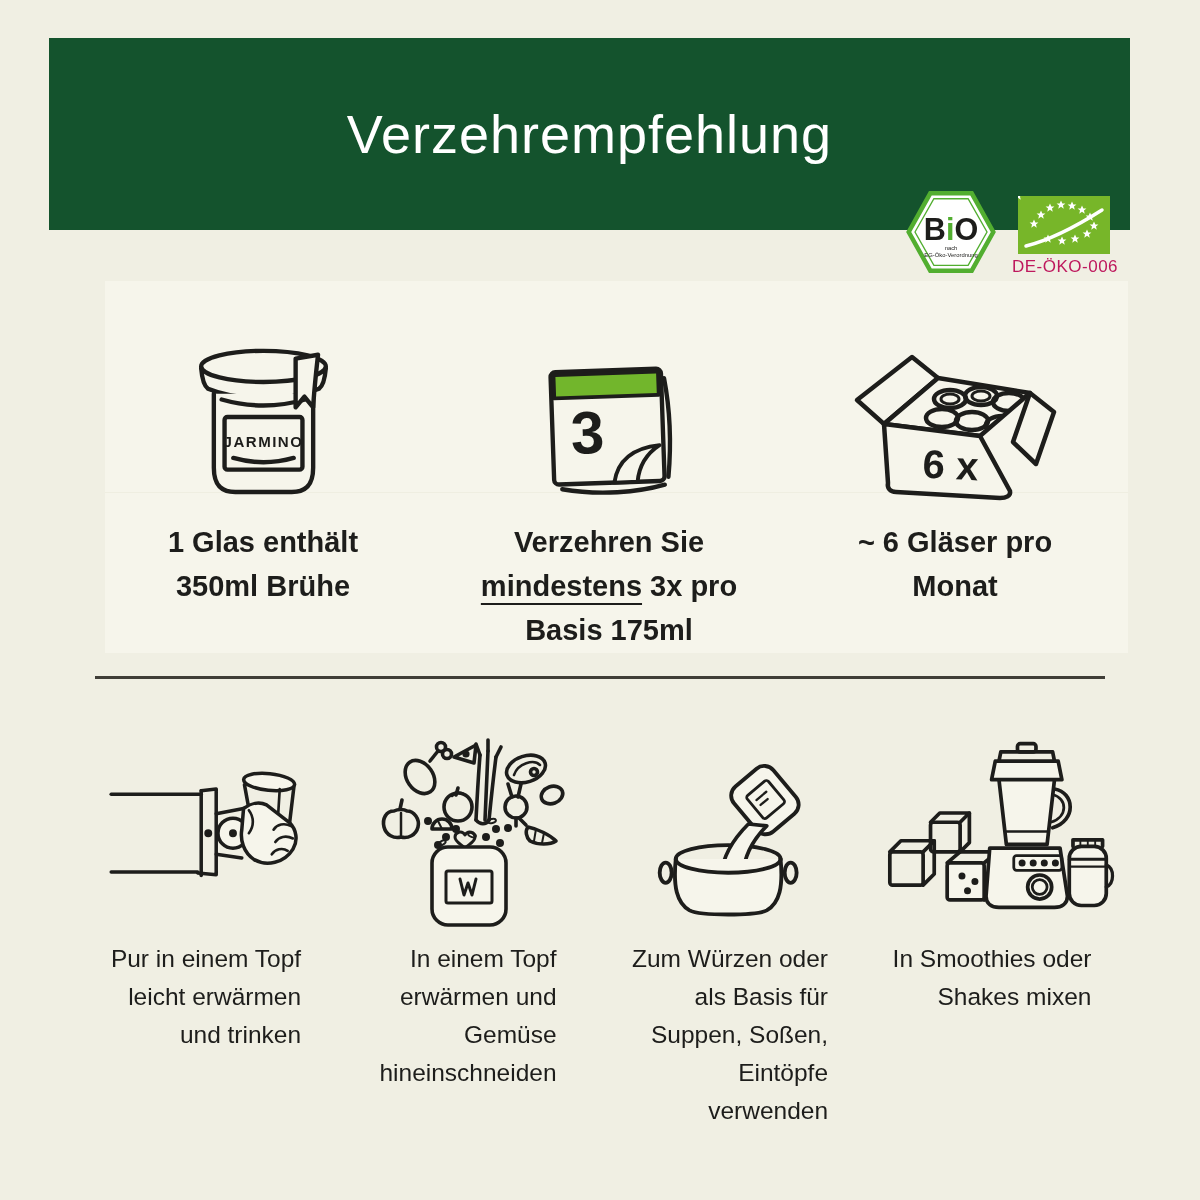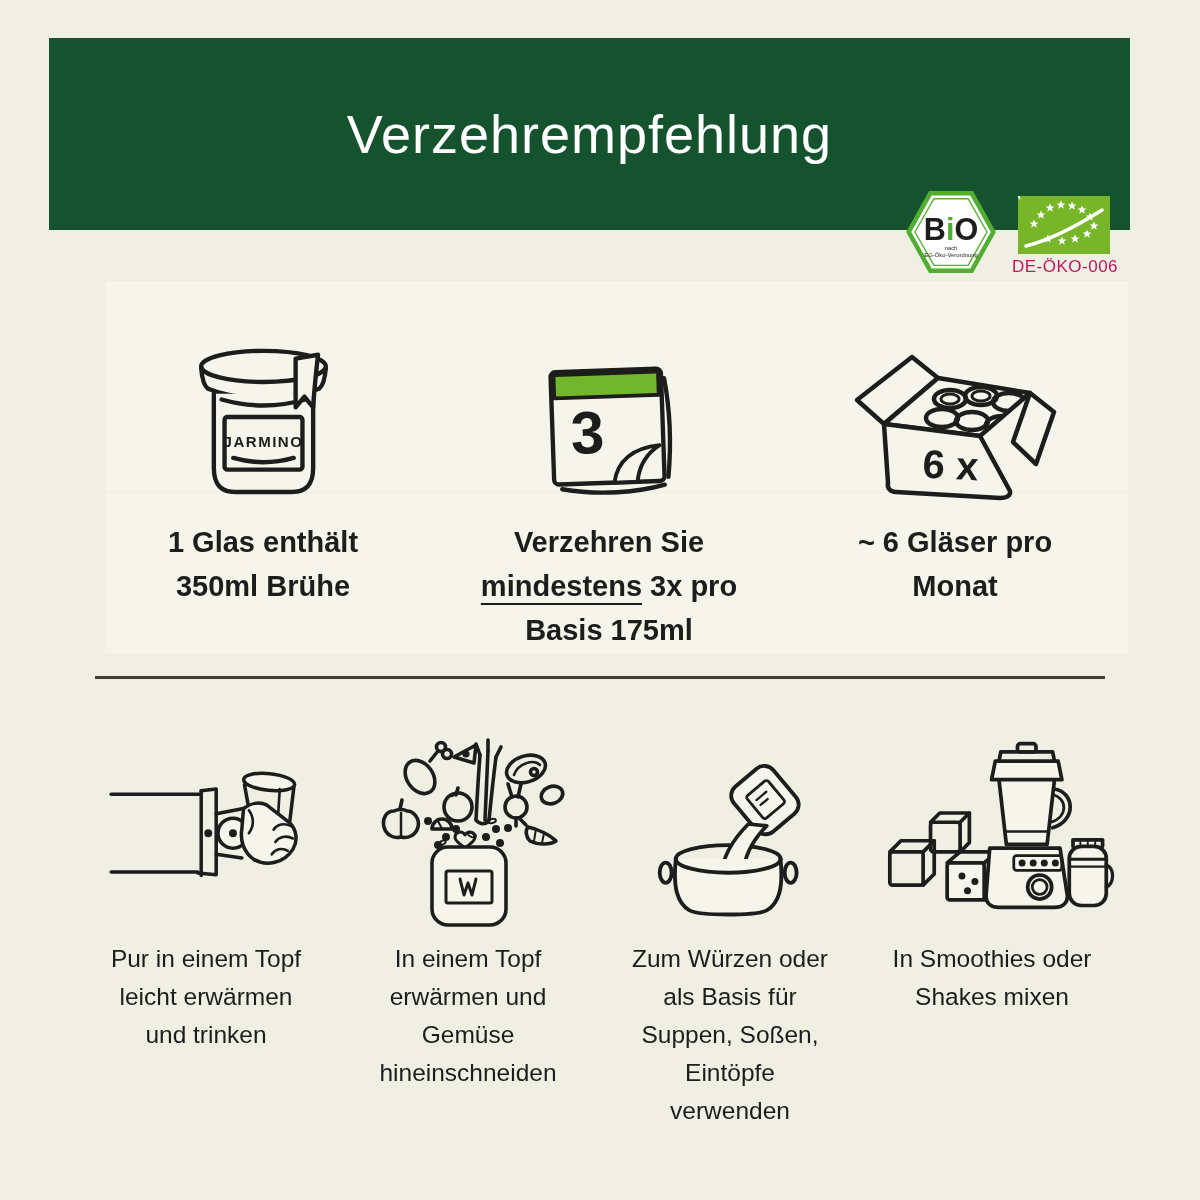--- a/index.html
+++ b/index.html
@@ -23,21 +23,21 @@
   .icon-wrap{height:218px;display:flex;align-items:flex-end;justify-content:center;}
   .caption{margin-top:14px;font-size:29px;line-height:44px;text-align:center;
            white-space:pre-line;font-weight:700;}
   .u{text-decoration:underline;text-underline-offset:7px;text-decoration-thickness:2px;}
   
   .divider{position:absolute;left:95px;top:676px;width:1010px;height:3px;background:#403e37;}
   
   .bottom-row{position:absolute;left:75px;top:722px;width:1050px;display:flex;}
   .b-col{width:262px;display:flex;flex-direction:column;align-items:center;}
   .icon-wrap-b{height:208px;display:flex;align-items:flex-end;justify-content:center;}
-  .caption-b{margin-top:10px;font-size:24.5px;line-height:38px;text-align:center;
+  .caption-b{margin-top:10px;font-size:24.5px;line-height:38px;text-align:right;
              white-space:pre-line;font-weight:300;}
   svg text{font-family:"Liberation Sans",sans-serif;}
 </style>
 </head>
 <body>
 
 <div class="canvas">
 
   <div class="banner">
     <div class="banner-title">Verzehrempfehlung</div>

